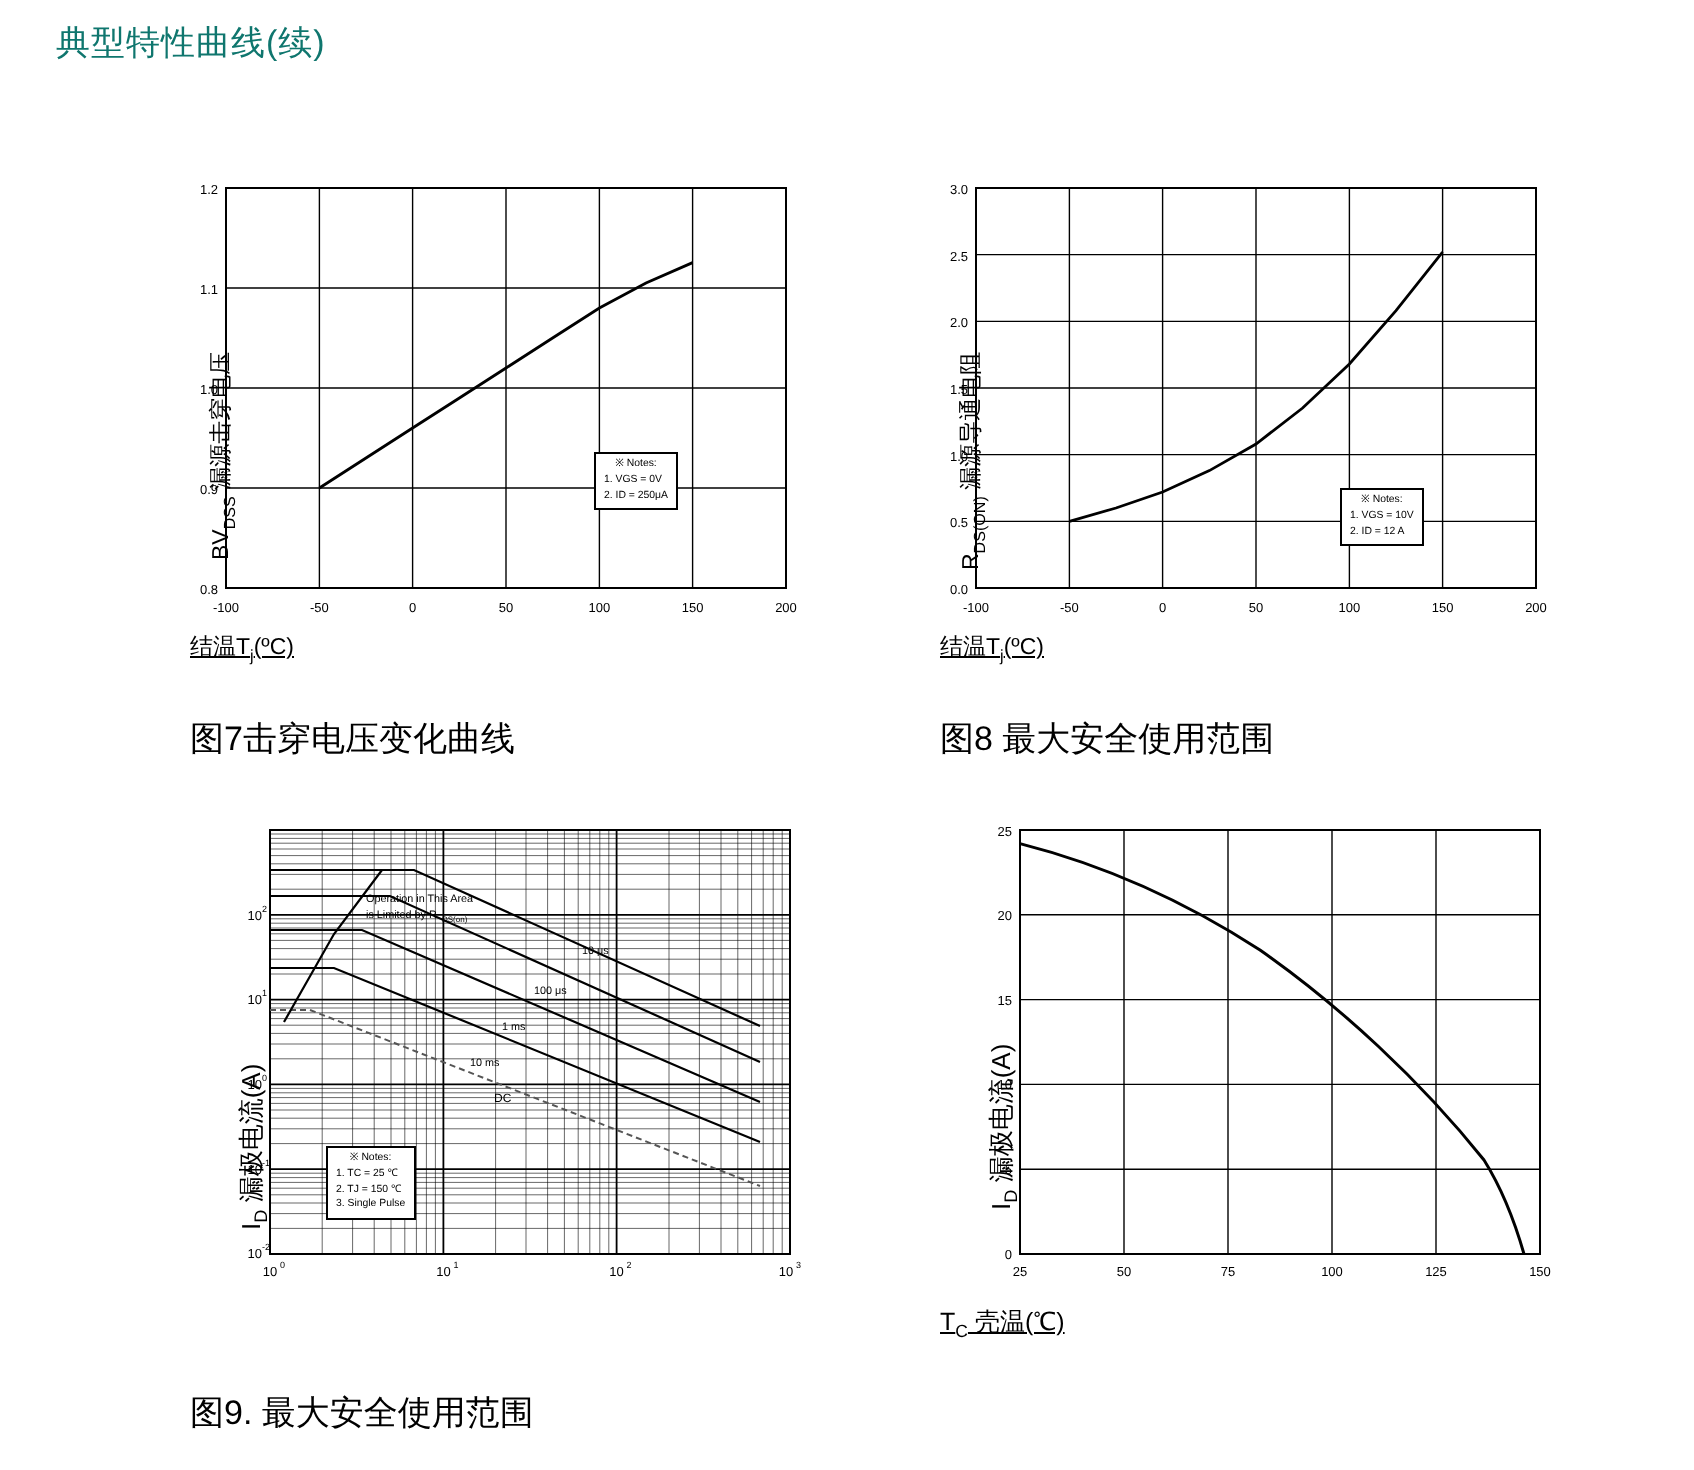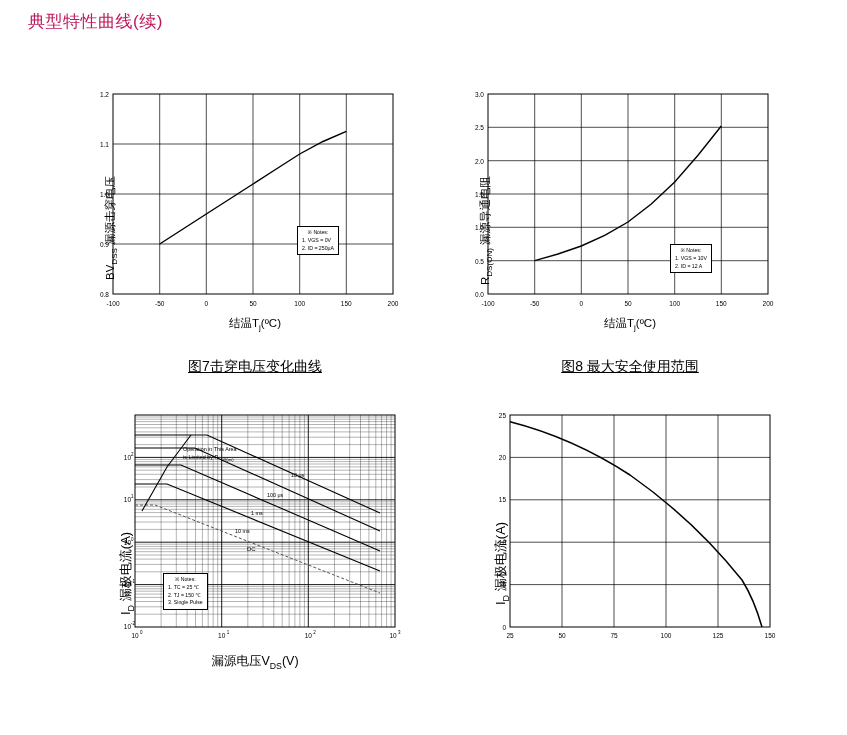--- a/index.html
+++ b/index.html
@@ -9,38 +9,37 @@
     font-family:"Liberation Sans", sans-serif;
     color:#000;
     position:relative;
     overflow:hidden;
   }
   .page-title{
     position:absolute;
     left:28px; top:10px;
     font-size:17px;
     letter-spacing:0.5px;
-    color:#be185d;
+    color:#0f766e;
   }
   .fig{
     position:absolute;
   }
   .caption{
     position:absolute;
-    text-align:center;
-    font-size:14px;
+    text-align:left;
+    font-size:17px;
     width:100%;
-    text-decoration:underline;
   }
   .plotwrap{position:relative;}
   .axis-title-x{
     position:absolute;
     width:100%;
-    text-align:center;
     font-size:11.5px;
+    text-decoration:underline;
   }
   .axis-title-y{
     position:absolute;
     font-size:11.5px;
     transform-origin:0 0;
     white-space:nowrap;
   }
   .notebox{
     position:absolute;
     border:1px solid #000;
@@ -292,23 +291,21 @@
     <div class="notebox" style="left:68px;top:168px;">
       <span class="nb-title">※ Notes:</span>
       <span>1. TC = 25 ℃</span><br>
       <span>2. TJ = 150 ℃</span><br>
       <span>3. Single Pulse</span>
     </div>
   </div>
   <div class="axis-title-y" style="left:22px;top:210px;transform:rotate(-90deg);font-size:13px;">
     <span>I</span><span class="sub">D</span><span> 漏极电流(A)</span>
   </div>
-  <div class="axis-title-x" style="left:0;top:248px;font-size:12.5px;">
-    <span>漏源电压V</span><span class="sub">DS</span><span>(V)</span>
-  </div>
+  <div class="caption" style="left:0;top:290px;">图9. 最大安全使用范围</div>
 </div>
 
 <div class="fig" style="left:470px;top:405px;width:320px;height:310px;">
   <div class="plotwrap" style="position:absolute;left:0;top:0;">
     <svg width="320" height="260" viewBox="0 0 320 260">
       <rect x="40" y="10" width="260" height="212" fill="#fff" stroke="#000" stroke-width="1"></rect>
 
       <line x1="92" y1="10" x2="92" y2="222" stroke="#000" stroke-width="0.7"></line>
       <line x1="144" y1="10" x2="144" y2="222" stroke="#000" stroke-width="0.7"></line>
       <line x1="196" y1="10" x2="196" y2="222" stroke="#000" stroke-width="0.7"></line>
@@ -332,13 +329,16 @@
       <text class="tick-label" x="92" y="233" text-anchor="middle">50</text>
       <text class="tick-label" x="144" y="233" text-anchor="middle">75</text>
       <text class="tick-label" x="196" y="233" text-anchor="middle">100</text>
       <text class="tick-label" x="248" y="233" text-anchor="middle">125</text>
       <text class="tick-label" x="300" y="233" text-anchor="middle">150</text>
     </svg>
   </div>
   <div class="axis-title-y" style="left:22px;top:200px;transform:rotate(-90deg);font-size:13px;">
     <span>I</span><span class="sub">D</span><span> 漏极电流(A)</span>
   </div>
+  <div class="axis-title-x" style="left:0;top:248px;font-size:12.5px;">
+    <span>T</span><span class="sub">C</span><span> 壳温(℃)</span>
+  </div>
 </div>
 
 </body></html>

